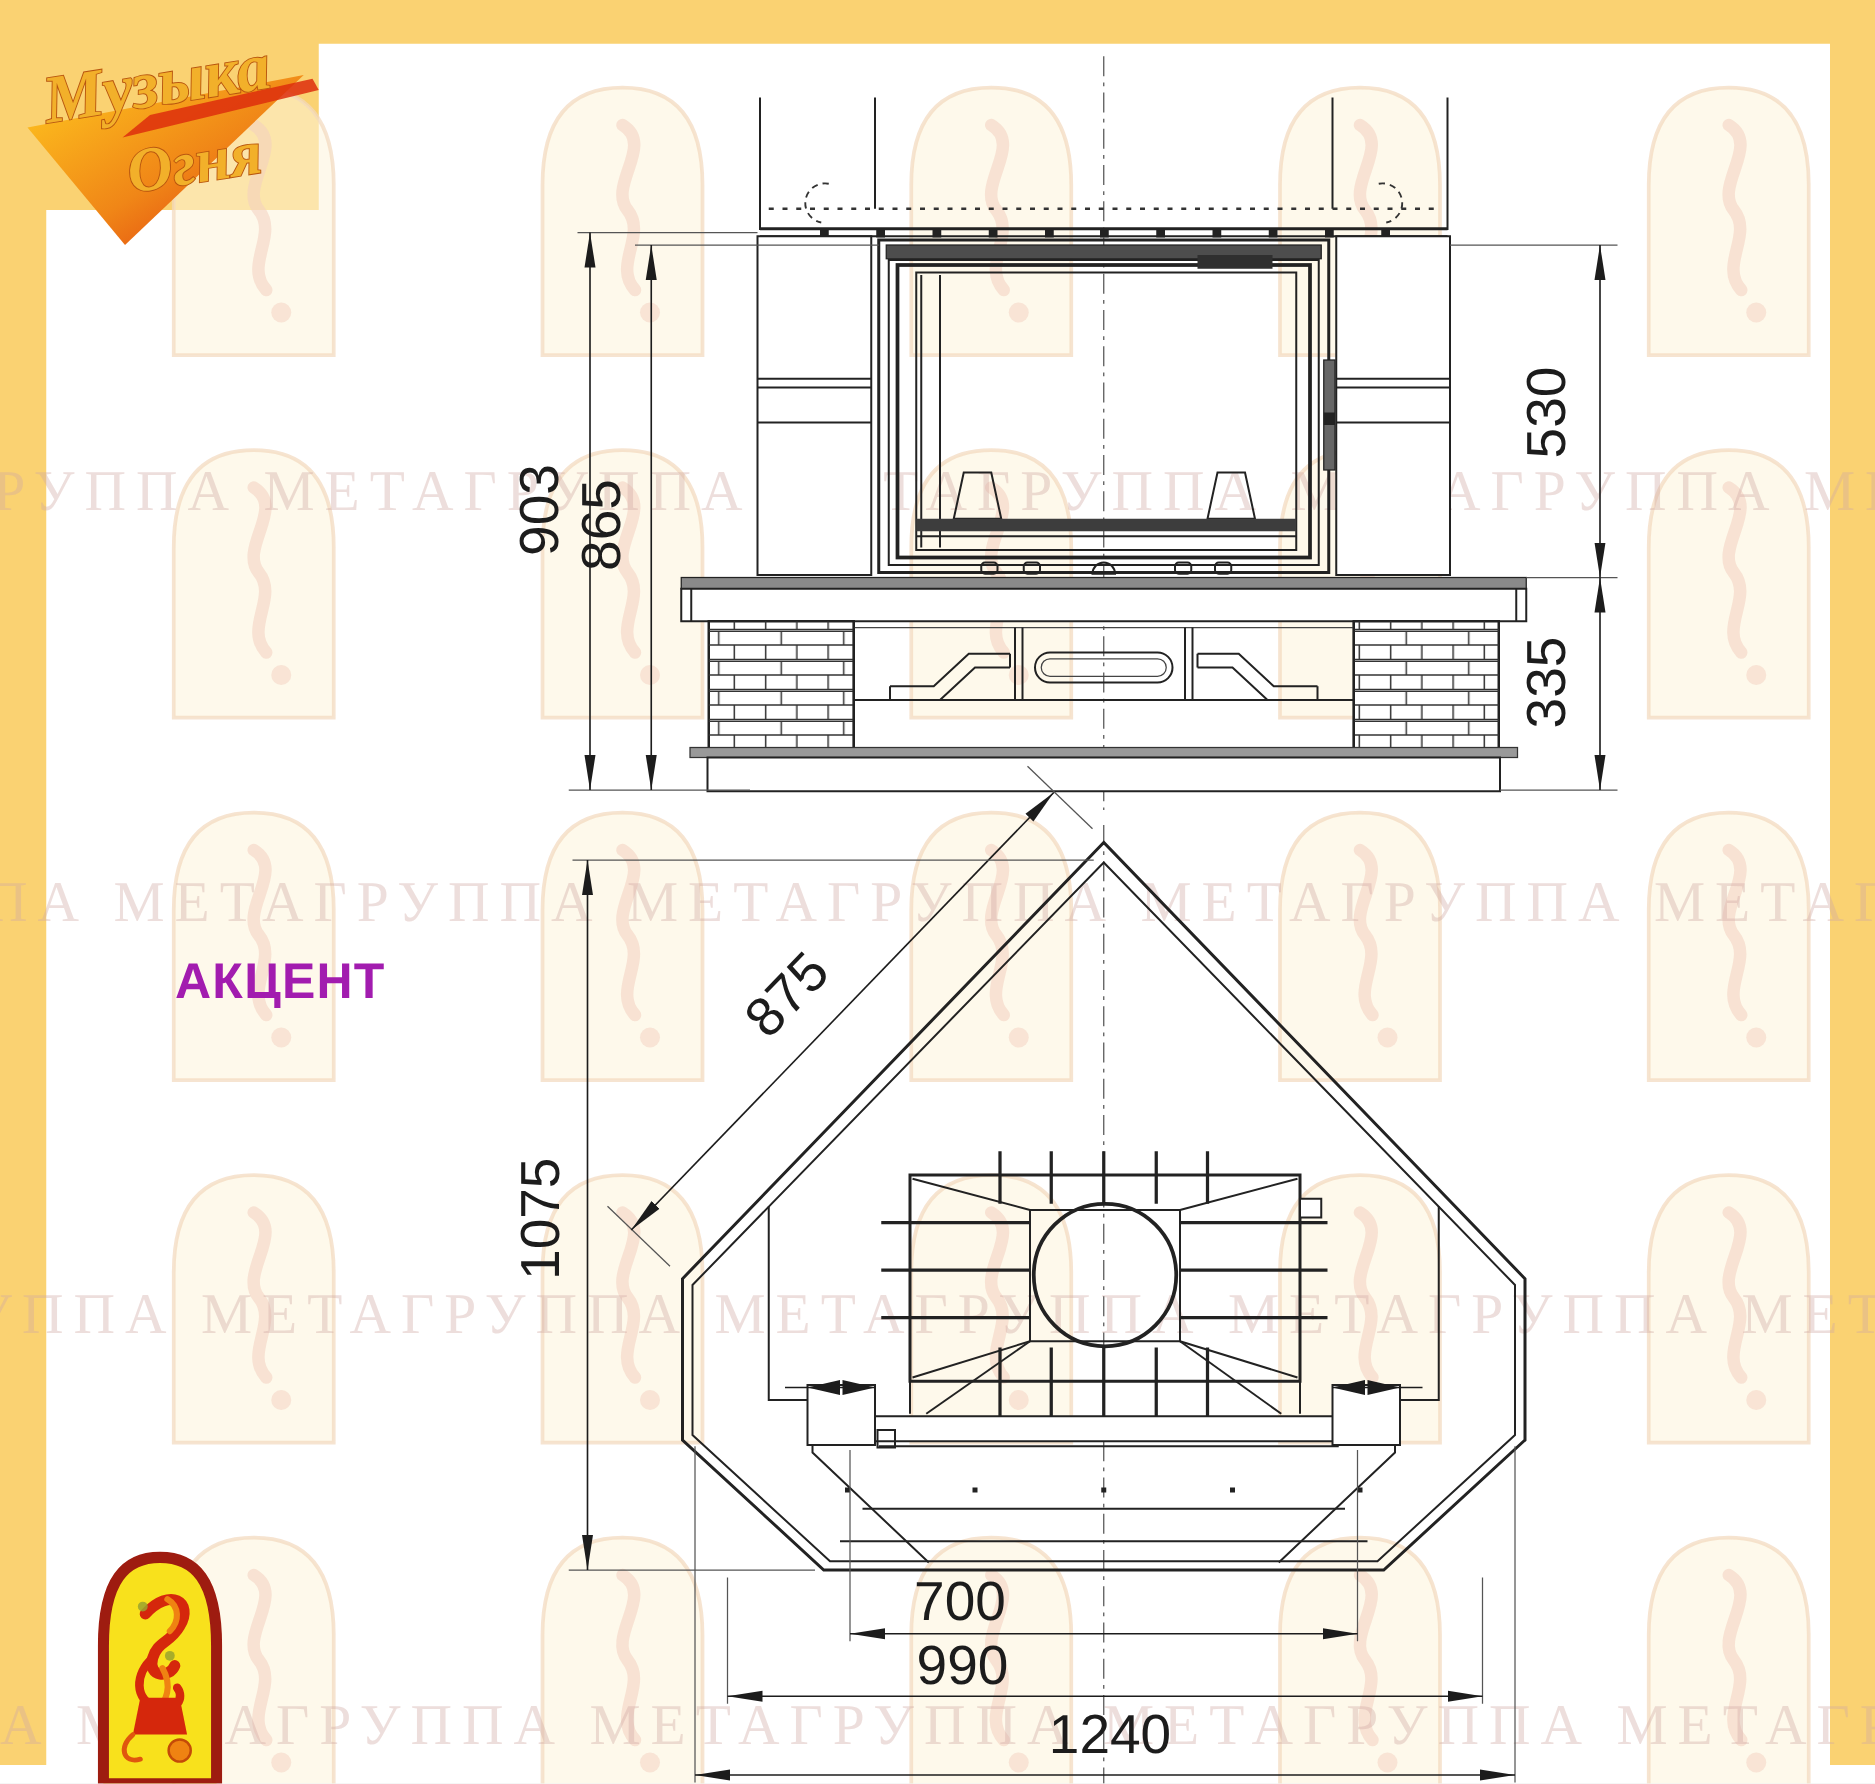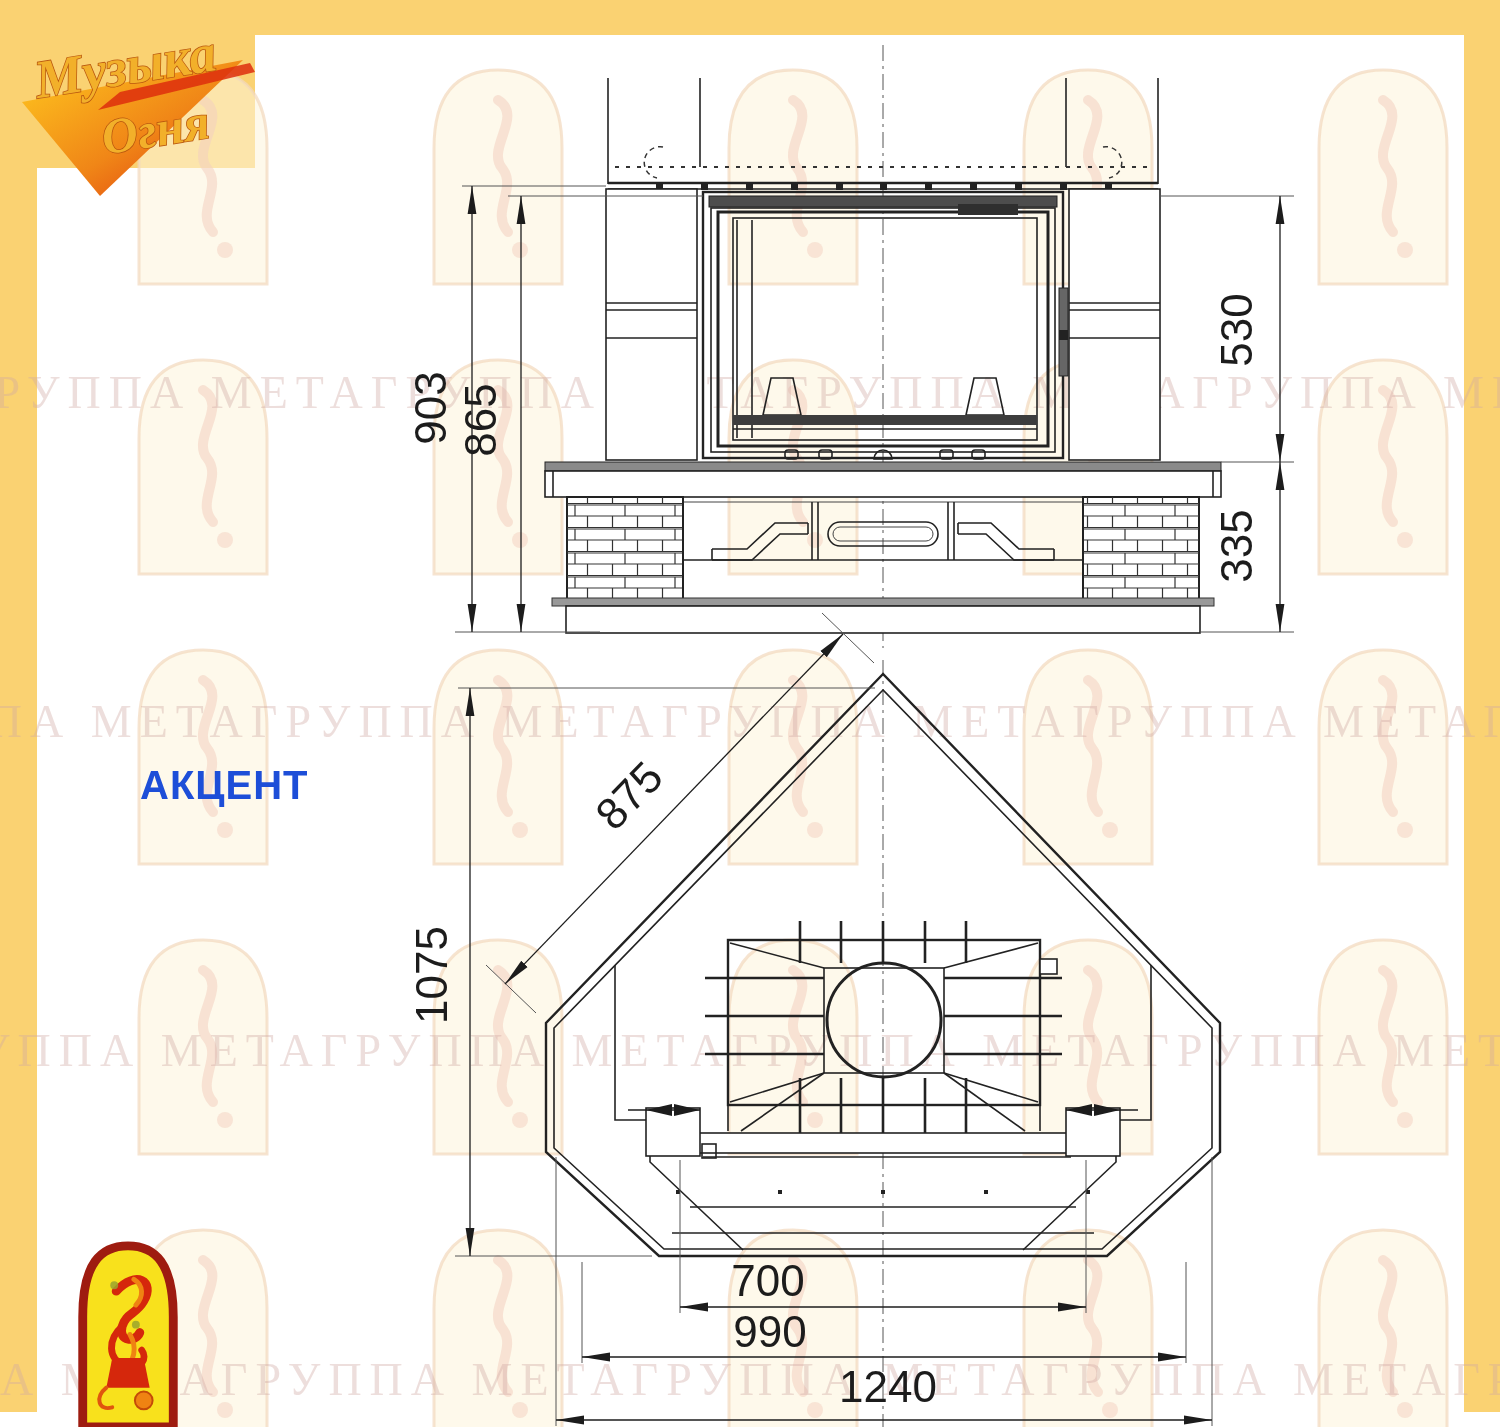--- a/index.html
+++ b/index.html
@@ -7,21 +7,21 @@
         font-family:"Liberation Sans",sans-serif;}
   .band{position:absolute;background:#fad272;}
   .band-top{left:0;top:0;width:1500px;height:35px;}
   .band-left{left:0;top:0;width:37px;height:1412px;}
   .band-right{left:1464px;top:0;width:36px;height:1412px;}
   .logo-box{position:absolute;left:0;top:0;width:255px;height:168px;background:#fad272;}
   .logo-svg{position:absolute;left:0;top:0;overflow:visible;}
   .logo-word{font-family:"Liberation Serif",serif;font-style:italic;font-weight:bold;
              paint-order:stroke;stroke:#b9560f;stroke-width:1.5px;fill:#f2b02a;}
   .model-label{position:absolute;left:140px;top:763px;font-size:40px;font-weight:700;
-               color:#1d4ed8;letter-spacing:1px;}
+               color:#a21caf;letter-spacing:1px;}
   .layer{position:absolute;left:0;top:0;}
   .wm-text{font-family:"Liberation Serif",serif;font-size:46px;letter-spacing:8px;
            fill:#cfa9a2;fill-opacity:0.38;}
   .ln{stroke:#222;stroke-width:1.6;fill:none;}
   .ln2{stroke:#222;stroke-width:2.4;fill:none;}
   .thin{stroke:#444;stroke-width:1;fill:none;}
   .ext{stroke:#555;stroke-width:1;fill:none;}
   .dim{stroke:#1c1c1c;stroke-width:1.3;fill:none;}
   .dim-num{font-family:"Liberation Sans",sans-serif;font-size:44px;fill:#1c1c1c;}
   .darkfill{fill:#4d4d4d;stroke:#222;stroke-width:1;}

